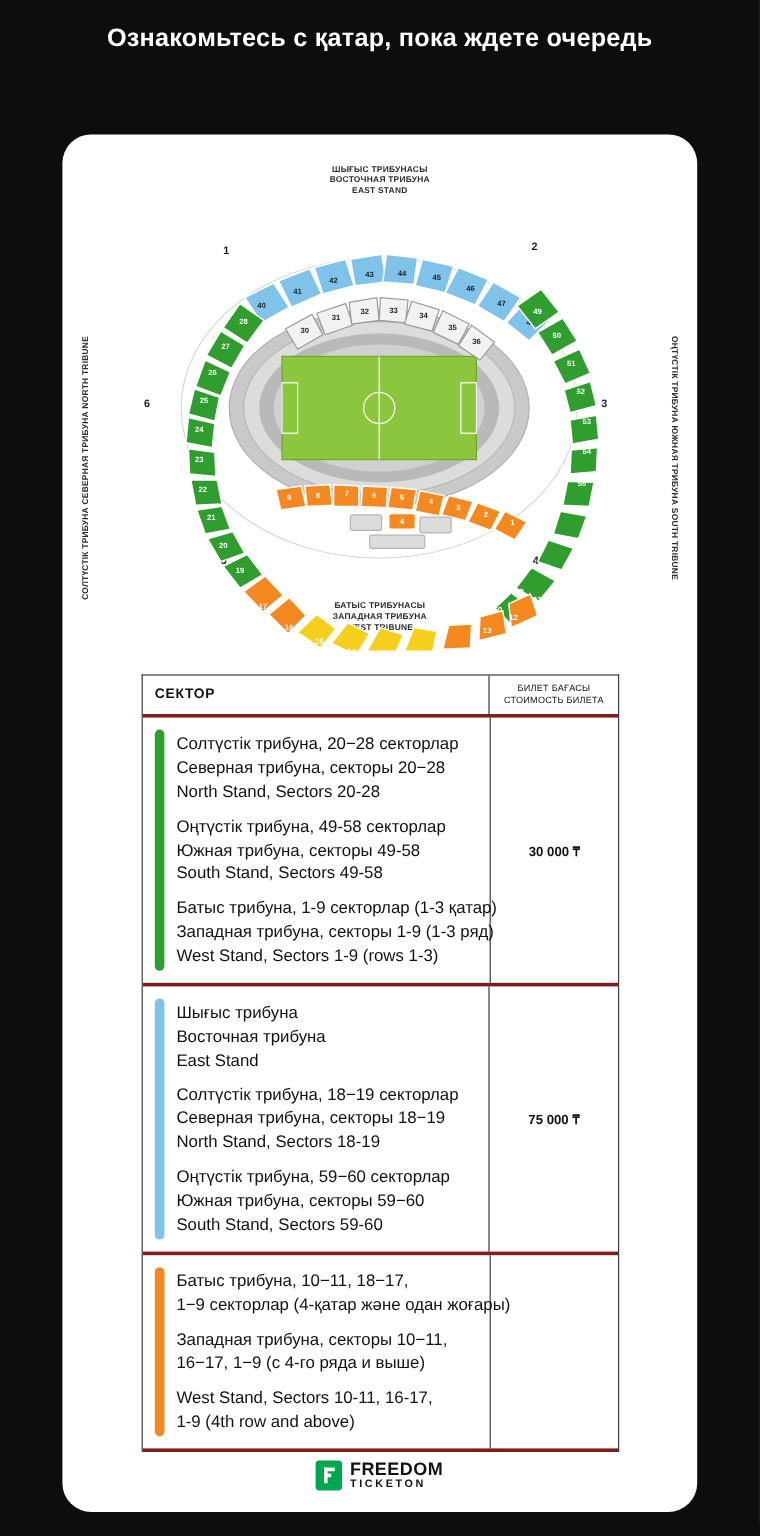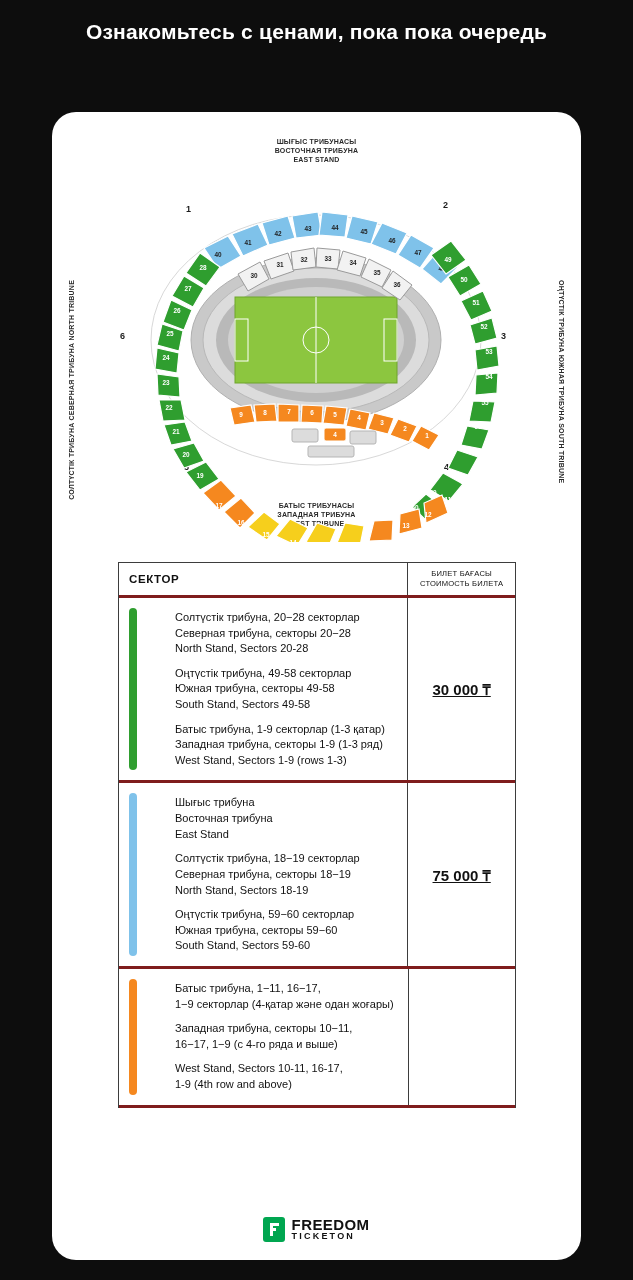--- a/index.html
+++ b/index.html
@@ -120,31 +120,29 @@
   .colorbar {
     width: 8px;
     border-radius: 4px;
     flex: 0 0 8px;
     margin-right: 10px;
   }
   .groups { flex: 1; padding: 2px 0; }
   .grp { margin-bottom: 9px; }
   .grp:last-child { margin-bottom: 0; }
   .grp div {
-    font-size: 11px;
+    font-size: 14px;
     line-height: 1.42;
     color: #111;
     white-space: nowrap;
-    margin-left: 28px;
   }
   .price {
-    font-size: 15px;
+    font-size: 11px;
     font-weight: bold;
     color: #111;
-    text-decoration: underline;
   }
   
   .footer {
     position: absolute;
     left: 0; right: 1px; bottom: 18px;
     display: flex;
     align-items: flex-start;
     justify-content: center;
     gap: 7px;
     margin-top: 36px;
@@ -181,21 +179,21 @@
   }
   .logo-text .l2 {
     font-size: 9px; font-weight: bold; color: #111; letter-spacing: 2.2px;
   }
 </style>
 </head>
 <body>
 
 <div id="page">
 
-  <div class="page-title">Ознакомьтесь с ценами, пока пока очередь</div>
+  <div class="page-title">Ознакомьтесь с қатар, пока ждете очередь</div>
 
   <div class="card">
 
     <div class="map-wrap">
 
       <div class="map-label east">
         <div>ШЫҒЫС ТРИБУНАСЫ</div>
         <div>ВОСТОЧНАЯ ТРИБУНА</div>
         <div>EAST STAND</div>
       </div>
@@ -463,21 +461,21 @@
         <div class="td-right">
           <span class="price">75 000 ₸</span>
         </div>
       </div>
 
       <div class="trow">
         <div class="td-left">
           <div class="colorbar" style="background:#f5881f"></div>
           <div class="groups">
             <div class="grp">
-              <div>Батыс трибуна, 1−11, 16−17,</div>
+              <div>Батыс трибуна, 10−11, 18−17,</div>
               <div>1−9 секторлар (4-қатар және одан жоғары)</div>
             </div>
             <div class="grp">
               <div>Западная трибуна, секторы 10−11,</div>
               <div>16−17, 1−9 (с 4-го ряда и выше)</div>
             </div>
             <div class="grp">
               <div>West Stand, Sectors 10-11, 16-17,</div>
               <div>1-9 (4th row and above)</div>
             </div>

